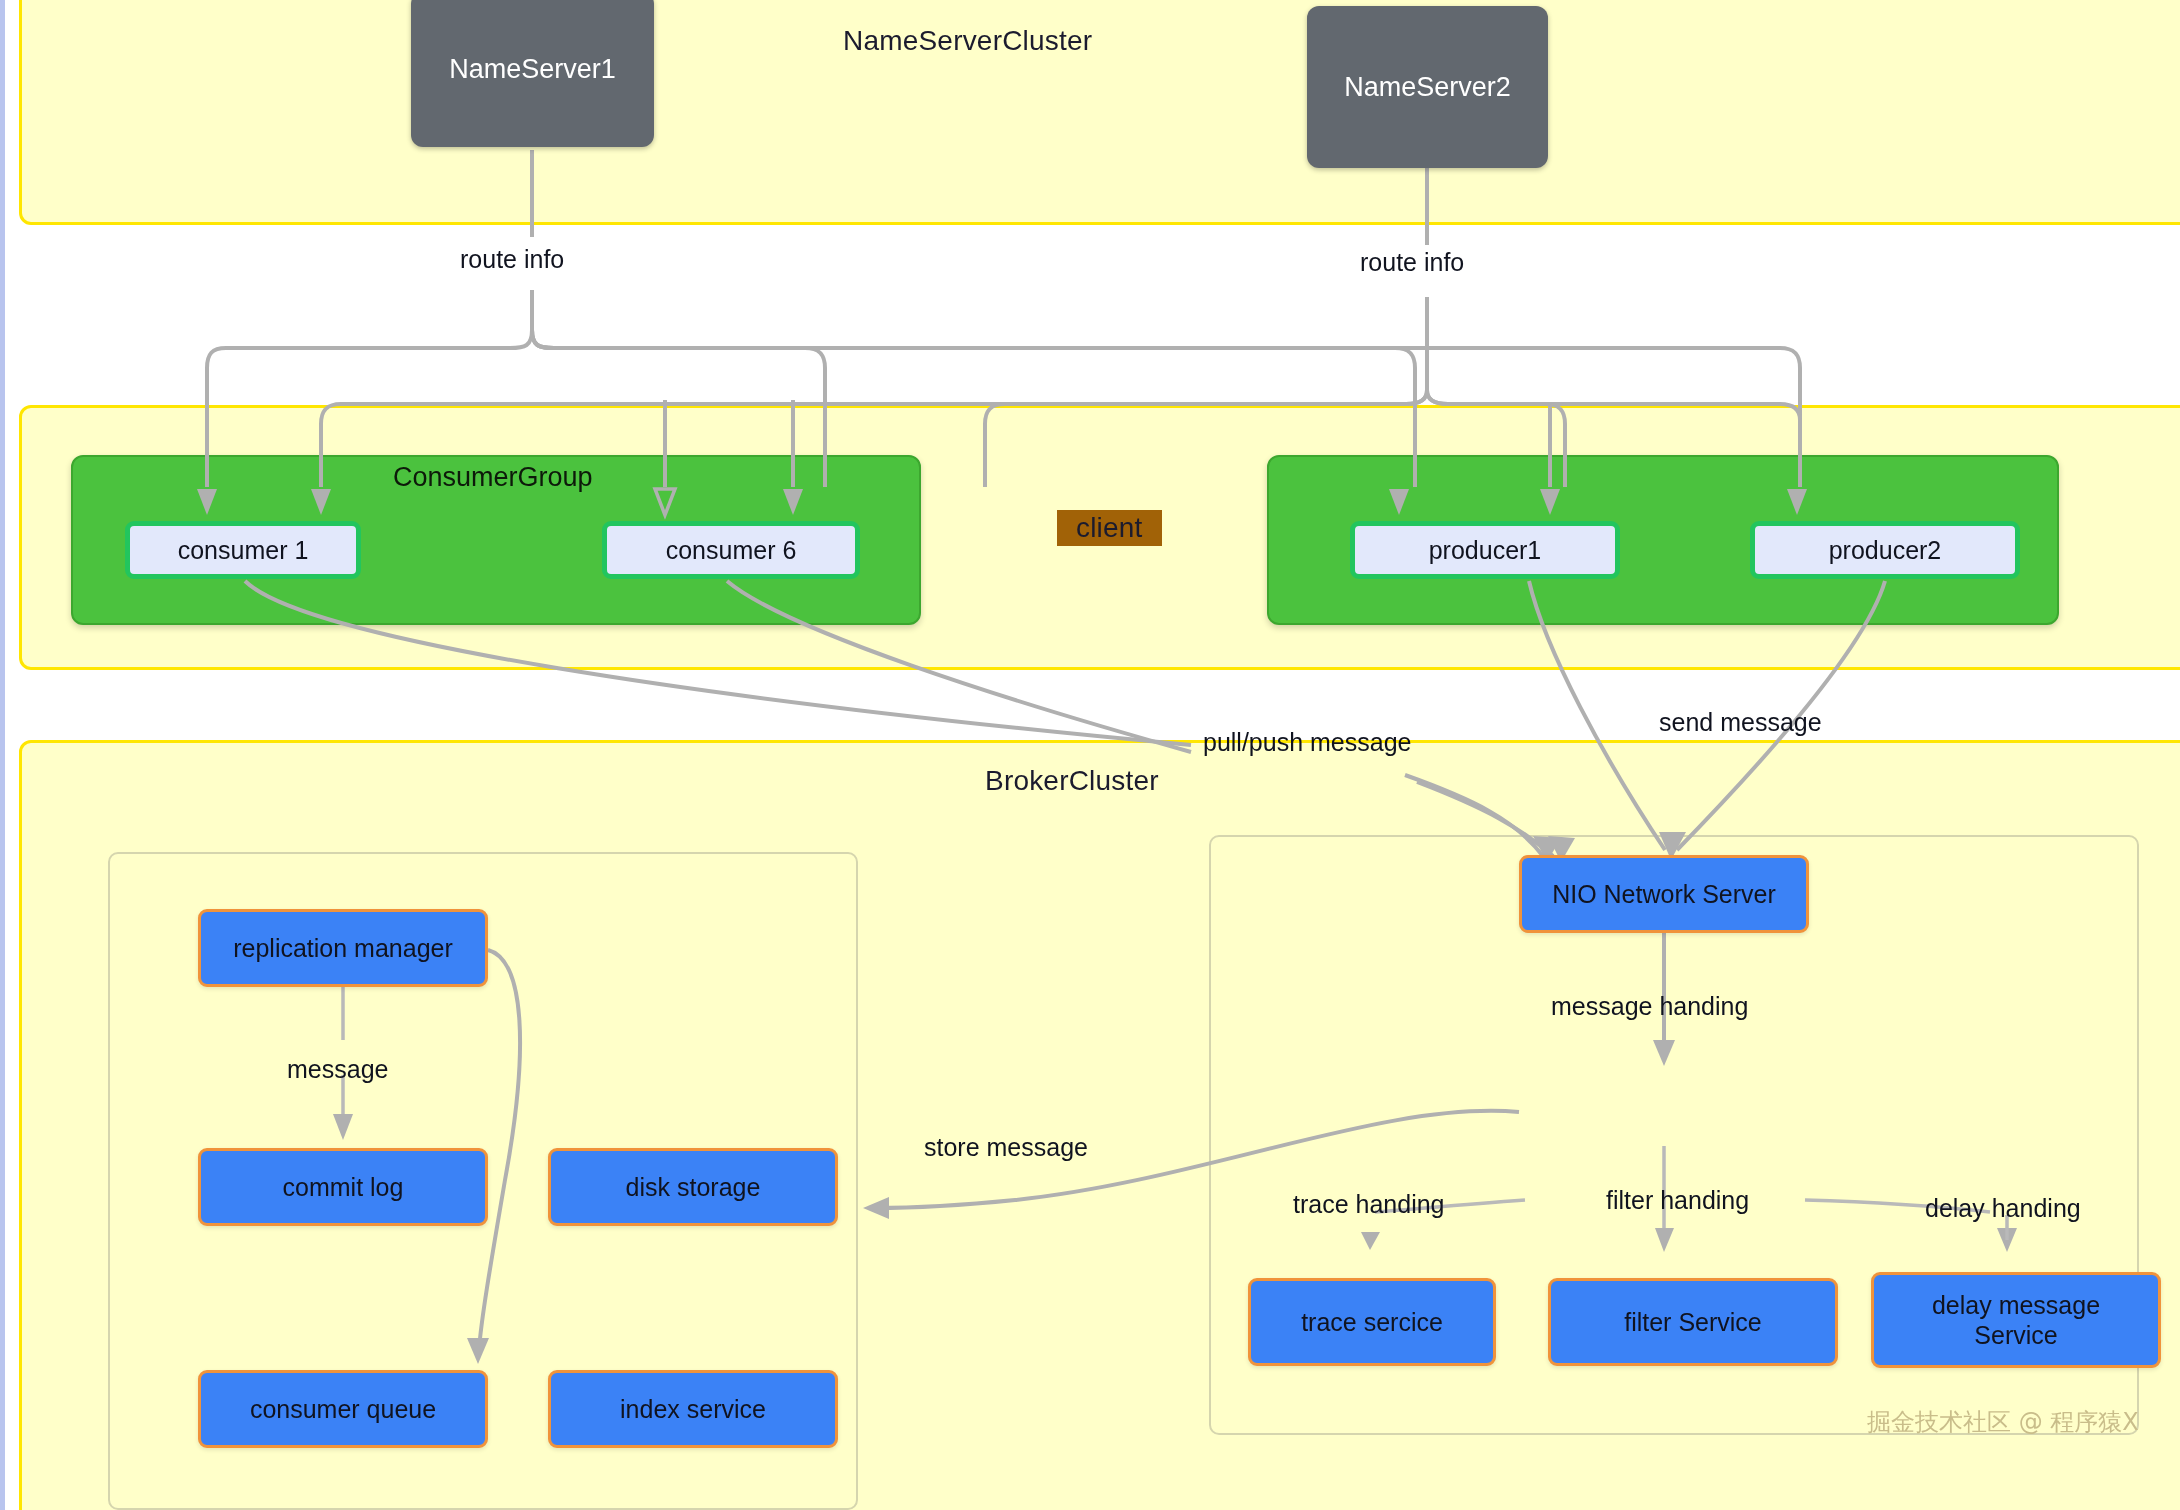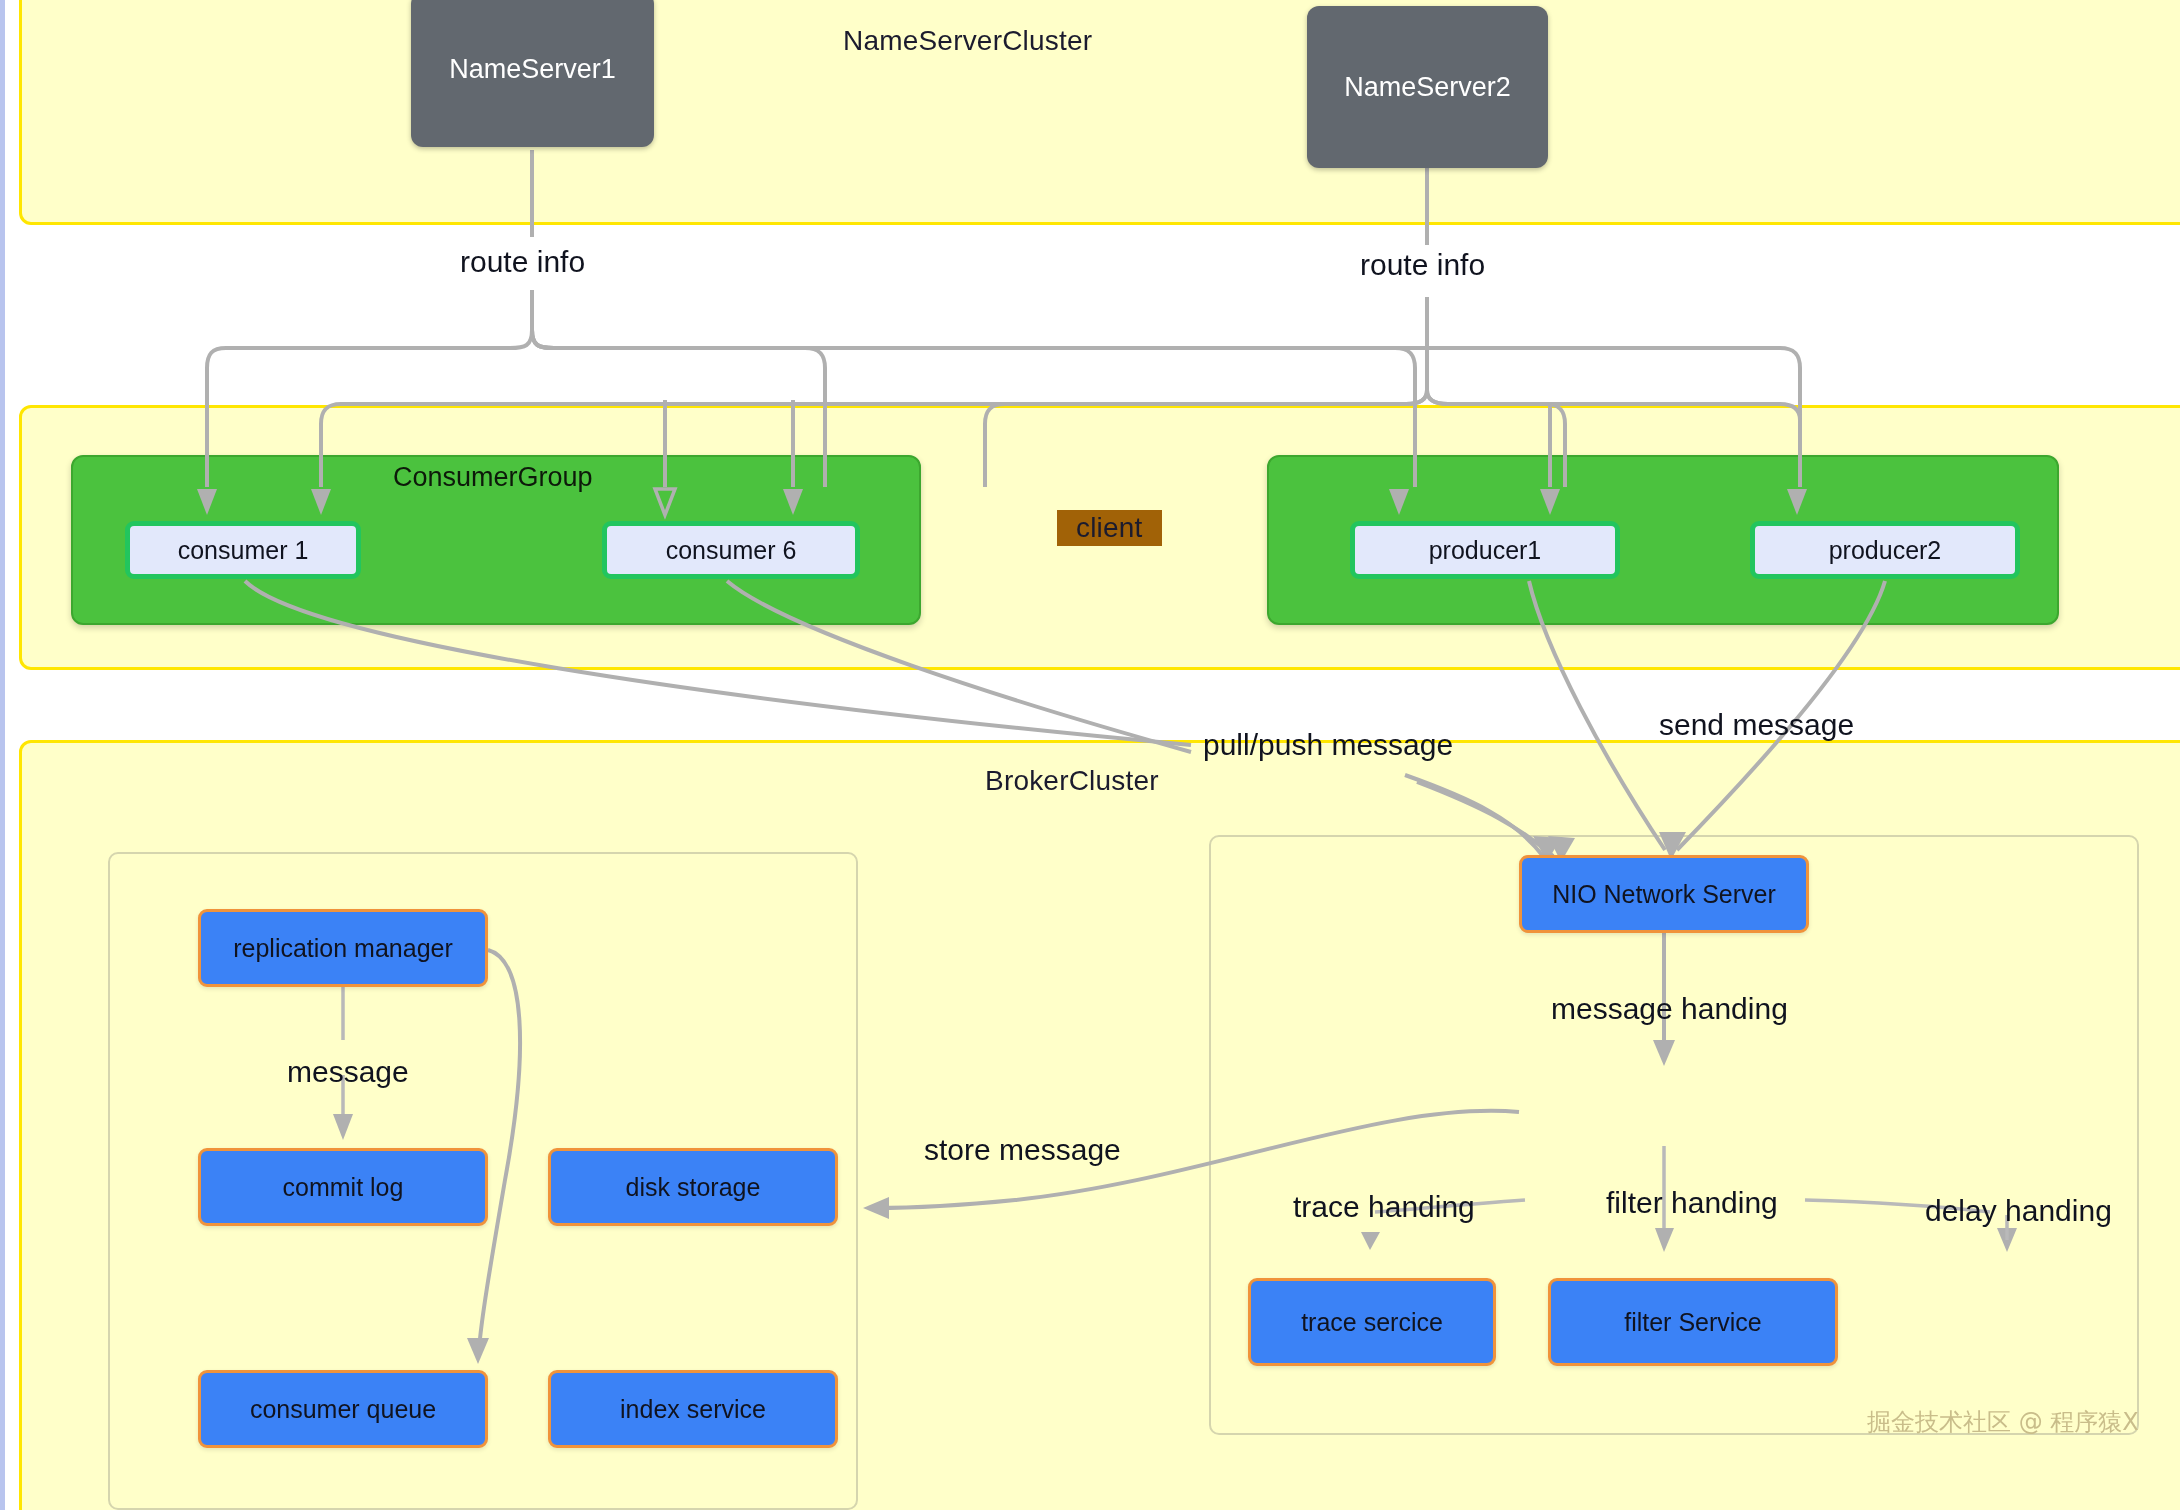--- a/index.html
+++ b/index.html
@@ -134,21 +134,21 @@
 
   #nio-network-server{  left:1514px; top:855px;  width:290px; height:78px; }
   #message-service{     left:1514px; top:1068px; width:290px; height:78px; }
   #trace-service{       left:1243px; top:1278px; width:248px; height:88px; }
   #filter-service{      left:1543px; top:1278px; width:290px; height:88px; }
   #delay-message-service{left:1866px;top:1272px; width:290px; height:96px; }
 
   
   .edge-label{
     position:absolute;
-    font-size:30px;
+    font-size:25px;
     color:#10131f;
     white-space:nowrap;
   }
   #el-route1{ left:455px;  top:245px; }
   #el-route2{ left:1355px; top:248px; }
   #el-pullpush{ left:1198px; top:728px; }
   #el-send{     left:1654px; top:708px;text-align:center; }
   #el-store{    left:919px;  top:1133px; }
   #el-message{  left:282px;  top:1055px; }
   #el-msghand{  left:1546px; top:992px; }
@@ -275,20 +275,21 @@
 
   <div class="svc-node" id="replication-manager">replication manager</div>
   <div class="svc-node" id="commit-log">commit log</div>
   <div class="svc-node" id="disk-storage">disk storage</div>
   <div class="svc-node" id="consumer-queue">consumer queue</div>
   <div class="svc-node" id="index-service">index service</div>
 
   <div class="svc-node" id="nio-network-server">NIO Network Server</div>
   <div class="svc-node" id="trace-service">trace sercice</div>
   <div class="svc-node" id="filter-service">filter Service</div>
+  <div class="svc-node" id="delay-message-service">delay message<br>Service</div>
 
   <div class="edge-label" id="el-route1">route info</div>
   <div class="edge-label" id="el-route2">route info</div>
   <div class="edge-label" id="el-pullpush">pull/push message</div>
   <div class="edge-label" id="el-send">send message</div>
   <div class="edge-label" id="el-store">store message</div>
   <div class="edge-label" id="el-message">message</div>
   <div class="edge-label" id="el-msghand">message handing</div>
   <div class="edge-label" id="el-tracehand">trace handing</div>
   <div class="edge-label" id="el-filterhand">filter handing</div>

